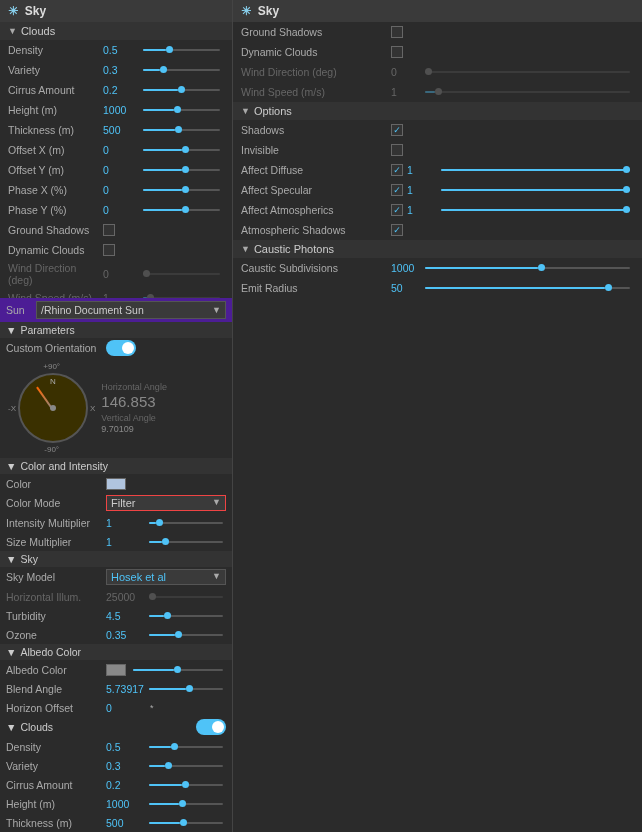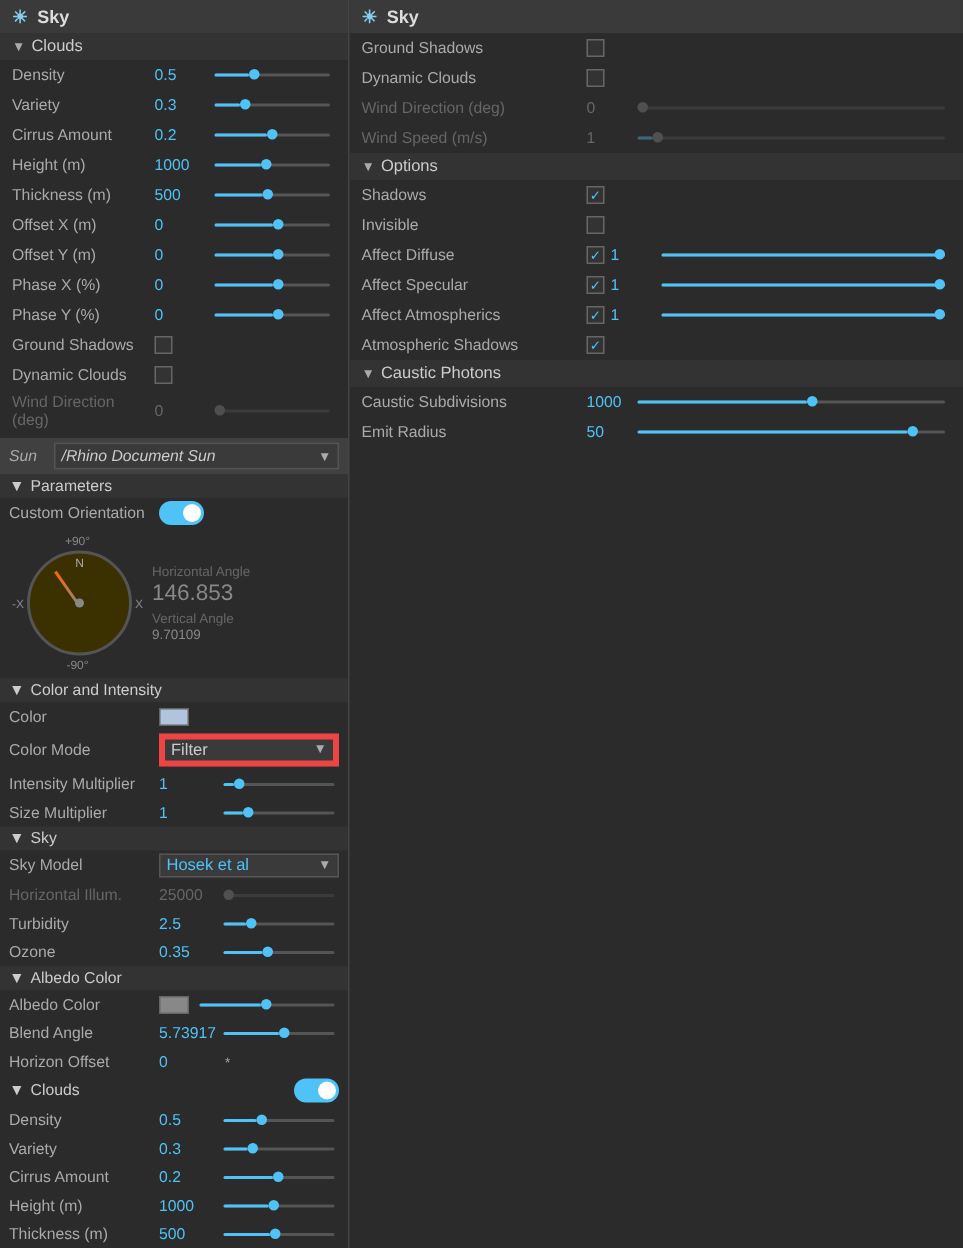--- a/index.html
+++ b/index.html
@@ -207,22 +207,21 @@
       position: relative;
       margin: 0 3px;
     }
     .bp-fill { position: absolute; left: 0; top: 0; height: 2px; background: #4fc3f7; border-radius: 1px; }
     .bp-thumb { position: absolute; top: -3px; width: 7px; height: 7px; background: #4fc3f7; border-radius: 50%; }
 
     .sun-row {
       display: flex;
       align-items: center;
       padding: 3px 6px;
-      background: #404040;
-      font-style: italic;
+      background: #4c1d95;
     }
     .sun-label { color: #aaa; flex: 0 0 30px; font-size: 10.5px; }
     .sun-select {
       flex: 1;
       background: #3a3a3a;
       border: 1px solid #555;
       color: #ccc;
       padding: 2px 4px;
       font-size: 10.5px;
       display: flex;
@@ -480,21 +479,21 @@
     <div class="bp-section">
       <span class="arrow">▼</span>
       <span>Color and Intensity</span>
     </div>
     <div class="bp-row">
       <span class="bp-label">Color</span>
       <div class="color-box"></div>
     </div>
     <div class="bp-row">
       <span class="bp-label">Color Mode</span>
-      <div style="flex:1; background:#3a3a3a; border:4px solid #ef4444; padding:1px 4px; display:flex; justify-content:space-between; cursor:pointer;">
+      <div style="flex:1; background:#3a3a3a; border:1px solid #ef4444; padding:1px 4px; display:flex; justify-content:space-between; cursor:pointer;">
         <span>Filter</span>
         <span class="dropdown-arrow">▼</span>
       </div>
     </div>
     <div class="bp-row">
       <span class="bp-label">Intensity Multiplier</span>
       <span class="bp-value">1</span>
       <div class="bp-slider">
         <div class="bp-fill" style="width:10%"></div>
         <div class="bp-thumb" style="left:10%"></div>
@@ -523,21 +522,21 @@
     <div class="bp-row">
       <span class="bp-label" style="color:#666;">Horizontal Illum.</span>
       <span class="bp-value" style="color:#666;">25000</span>
       <div class="bp-slider" style="opacity:0.4">
         <div class="bp-fill" style="width:0%"></div>
         <div class="bp-thumb" style="left:0%; background:#888;"></div>
       </div>
     </div>
     <div class="bp-row">
       <span class="bp-label">Turbidity</span>
-      <span class="bp-value">2.5</span>
+      <span class="bp-value">4.5</span>
       <div class="bp-slider">
         <div class="bp-fill" style="width:20%"></div>
         <div class="bp-thumb" style="left:20%"></div>
       </div>
     </div>
     <div class="bp-row">
       <span class="bp-label">Ozone</span>
       <span class="bp-value">0.35</span>
       <div class="bp-slider">
         <div class="bp-fill" style="width:35%"></div>

